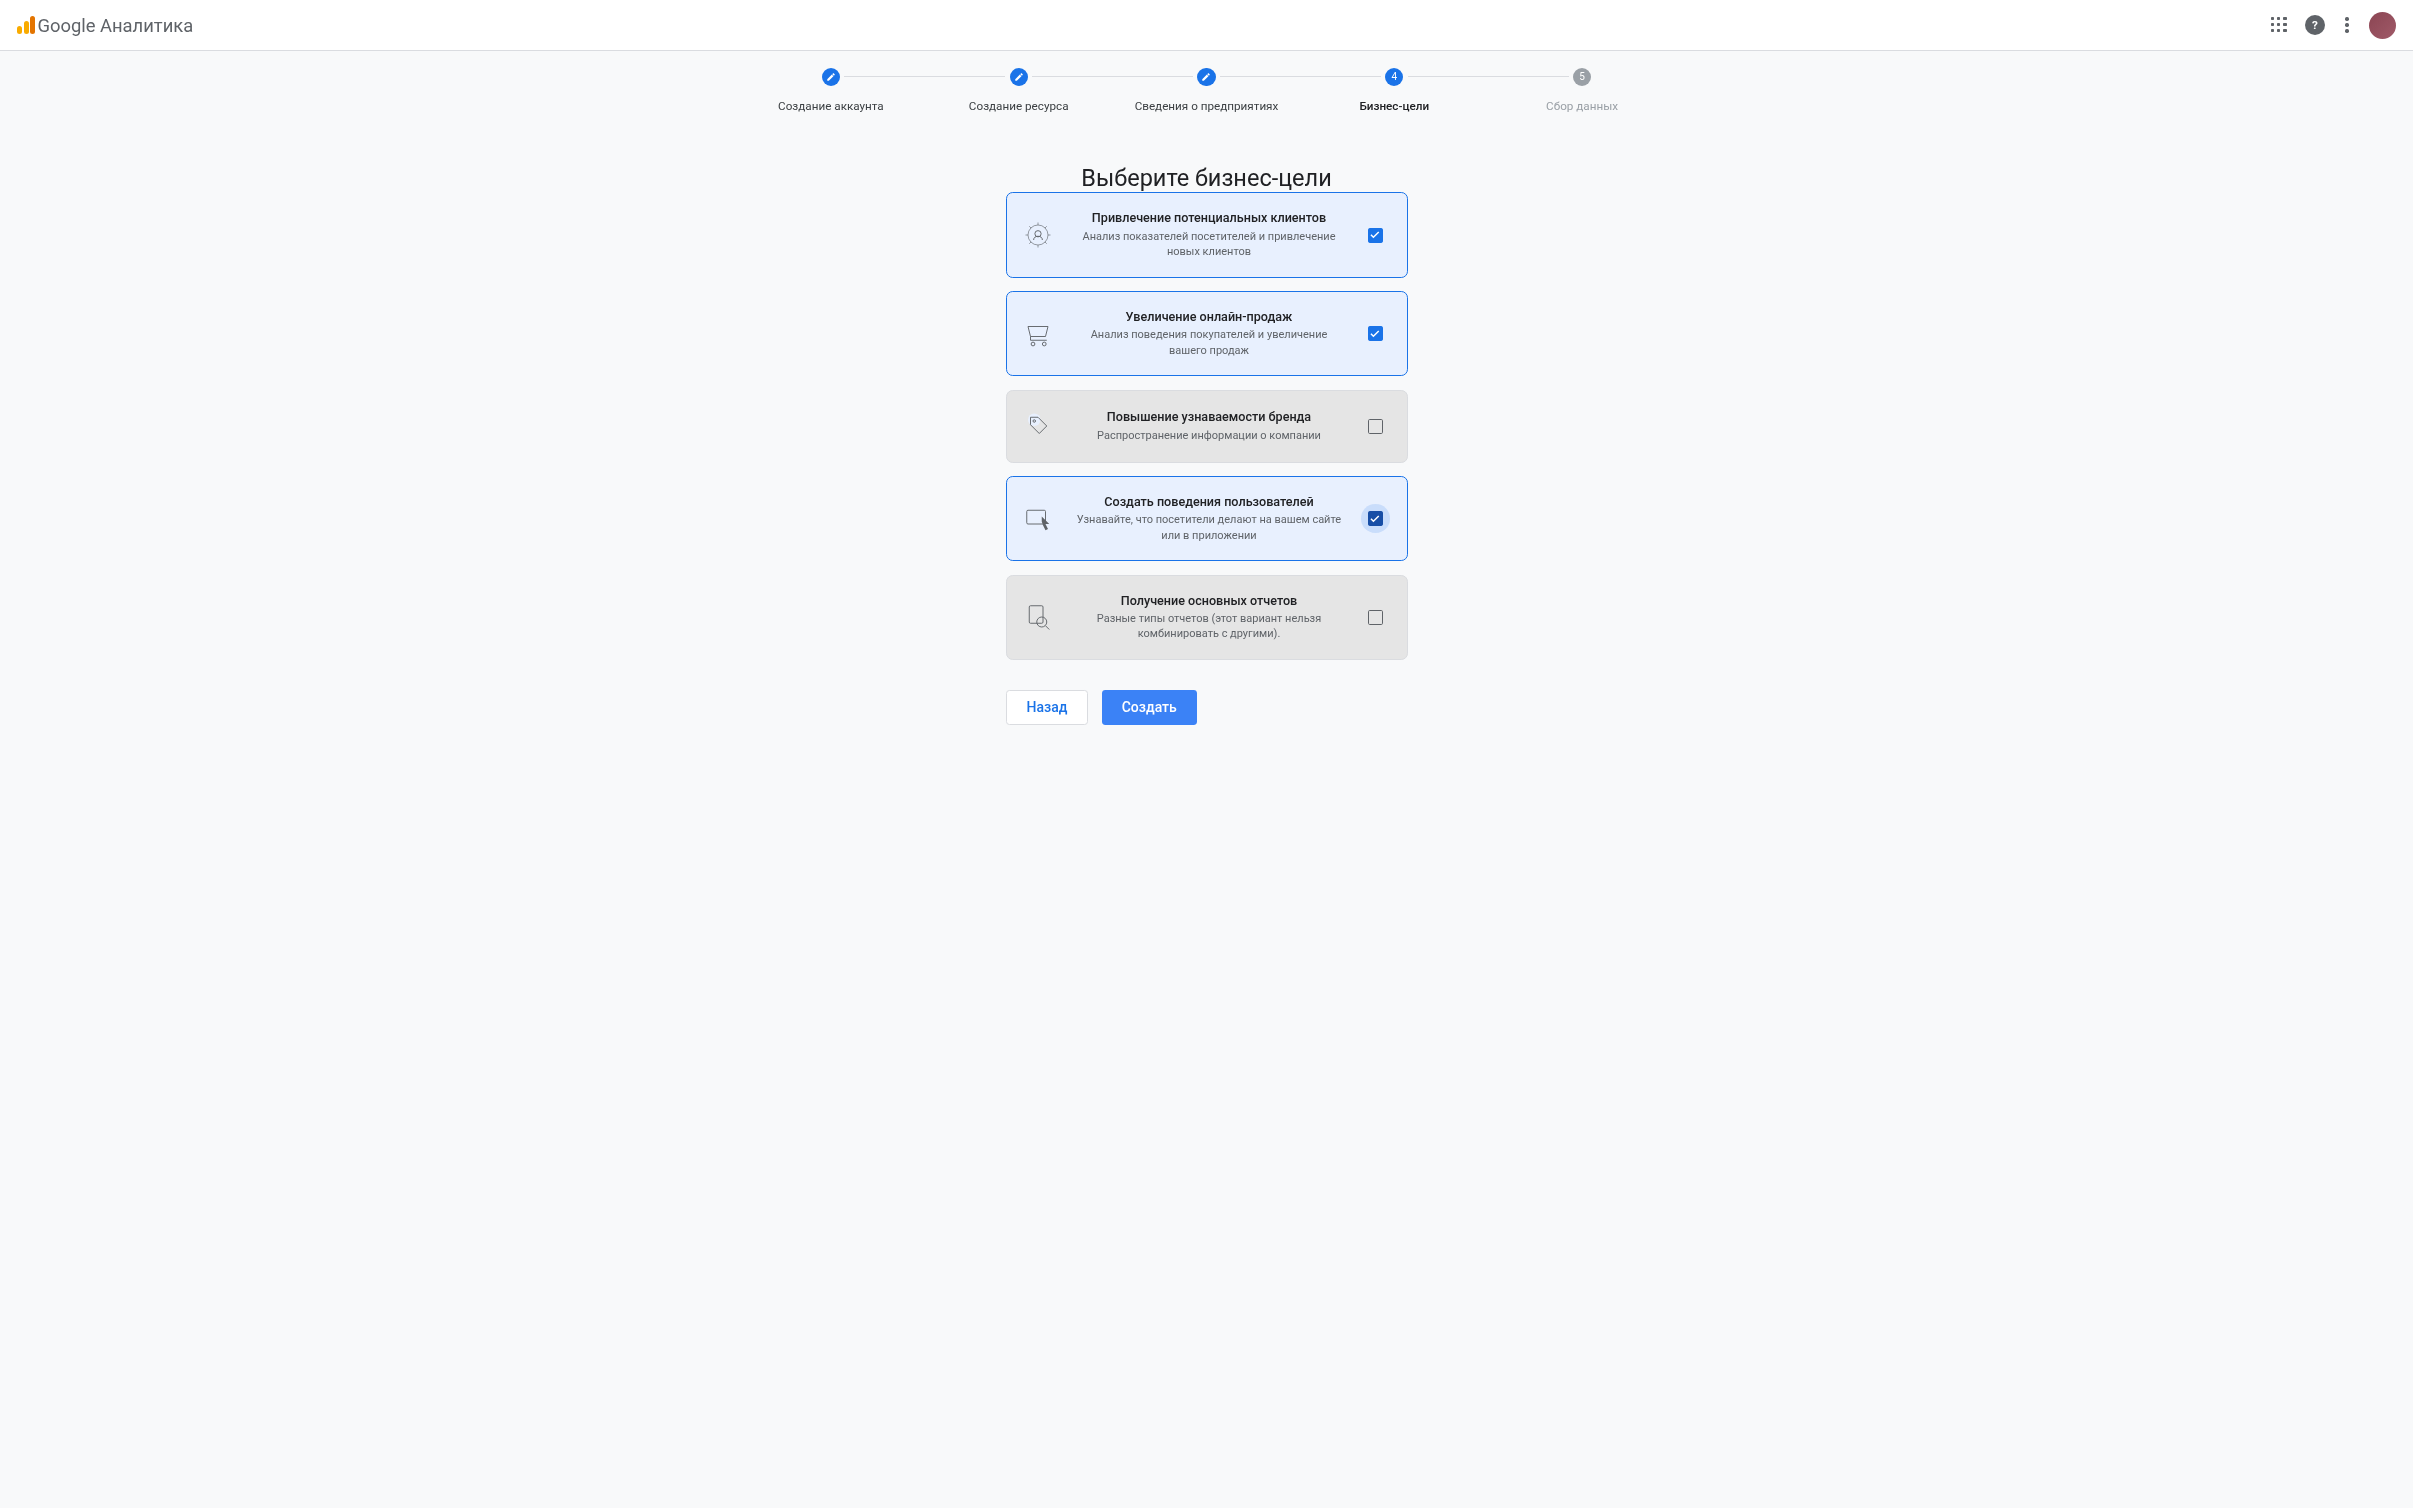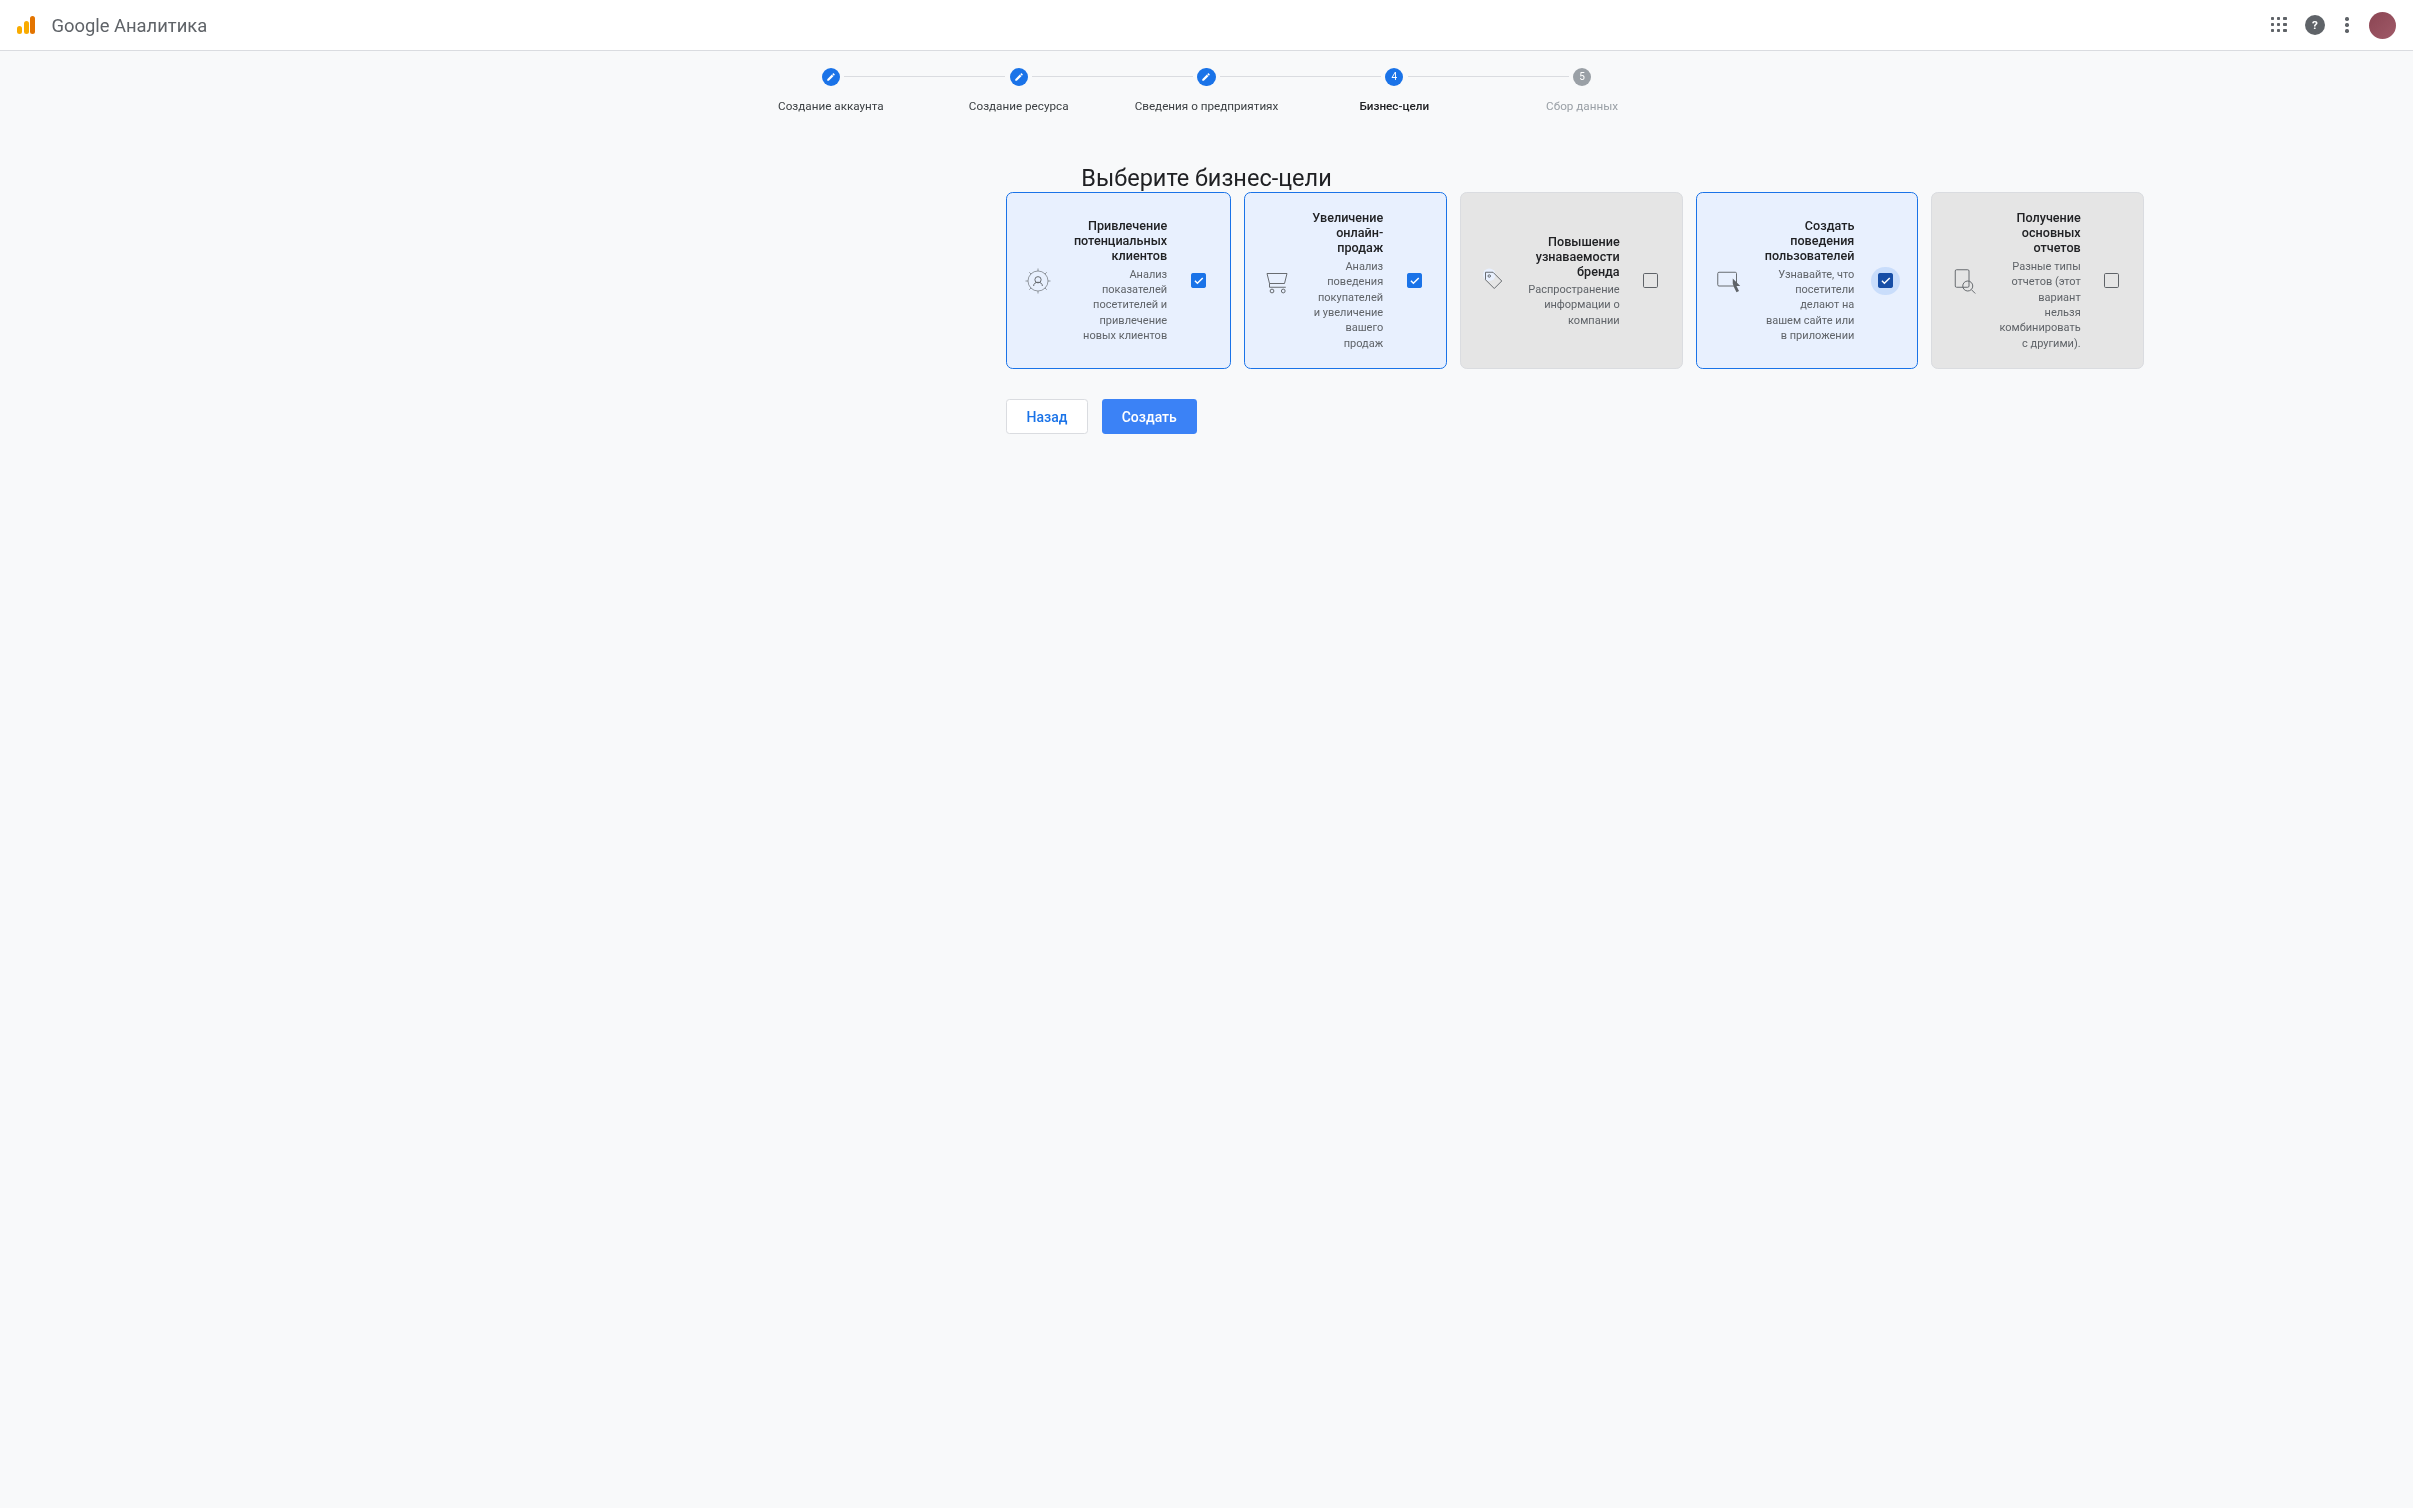--- a/index.html
+++ b/index.html
@@ -16,21 +16,21 @@
       border-bottom: 0.8px solid #dadce0;
       display: flex;
       align-items: center;
       padding: 0 17px;
       justify-content: space-between;
       background: #fff;
     }
     .header-left {
       display: flex;
       align-items: center;
-      gap: 16px;
+      gap: 2px;
     }
     .logo {
       display: flex;
       align-items: flex-end;
       gap: 1.7px;
     }
     .logo-bar1 {
       width: 5px;
       height: 8.4px;
       background: #f9ab00;
@@ -194,25 +194,25 @@
     .page-subtitle {
       font-size: 11.7px;
       color: #5f6368;
       line-height: 1.6;
       margin-bottom: 34px;
     }
     
     
     .cards {
       display: flex;
-      flex-direction: row;
+      flex-direction: column;
       gap: 13.4px;
       max-width: 402px;
       margin: 0 auto;
-      text-align: right;
+      text-align: center;
     }
     .card {
       border: 0.8px solid #dadce0;
       border-radius: 6.7px;
       padding: 17px 17px 17px 13.4px;
       display: flex;
       align-items: center;
       gap: 17px;
       background: #e5e5e5;
       cursor: pointer;

